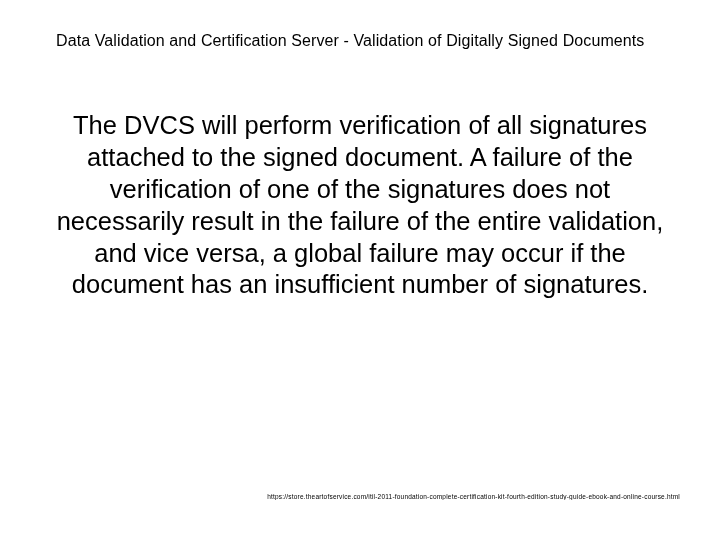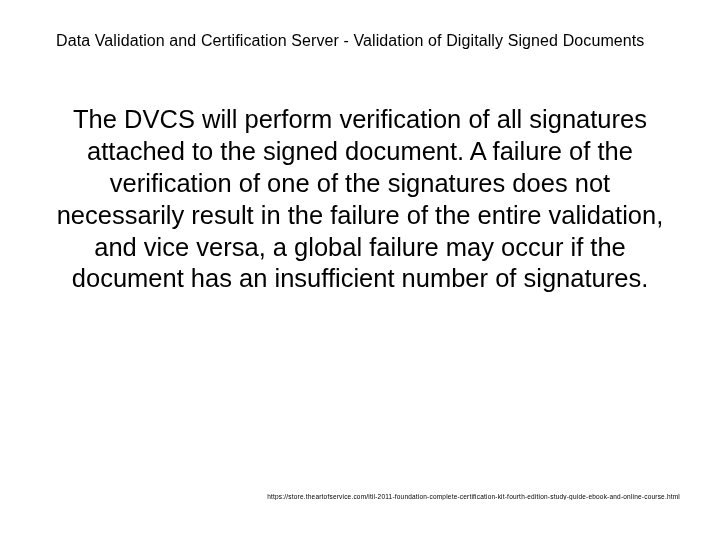--- a/index.html
+++ b/index.html
@@ -22,21 +22,21 @@
     position: absolute;
     top: 32px;
     left: 56px;
     right: 40px;
     font-size: 16px;
     font-weight: 400;
     letter-spacing: 0.1px;
   }
   .body {
     position: absolute;
-    top: 104px;
+    top: 110px;
     left: 56px;
     right: 56px;
     font-size: 25.5px;
     line-height: 1.25;
     text-align: center;
     font-weight: 400;
   }
   .footer {
     position: absolute;
     bottom: 40px;

